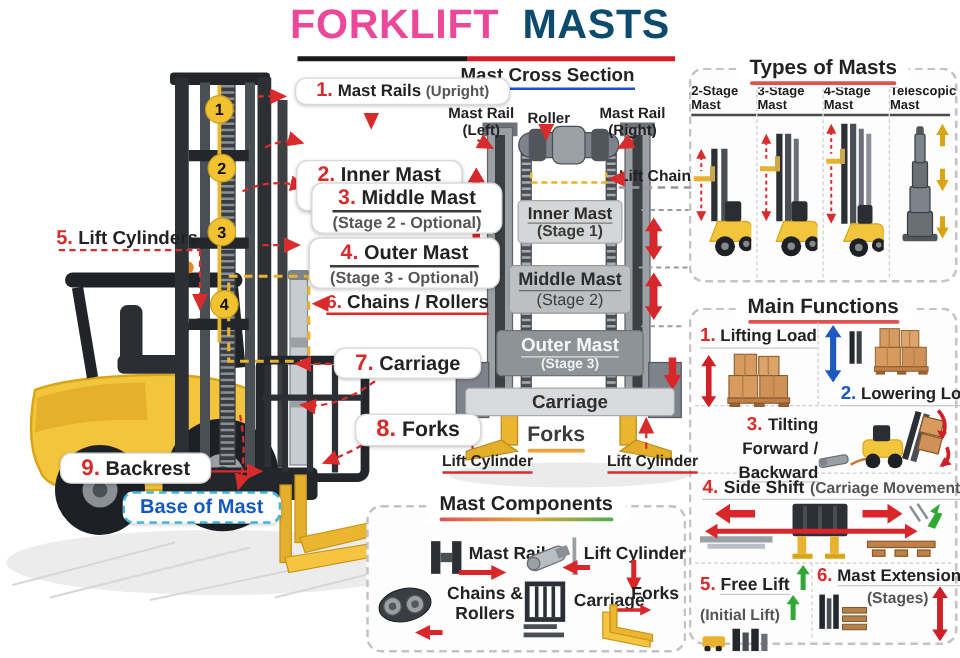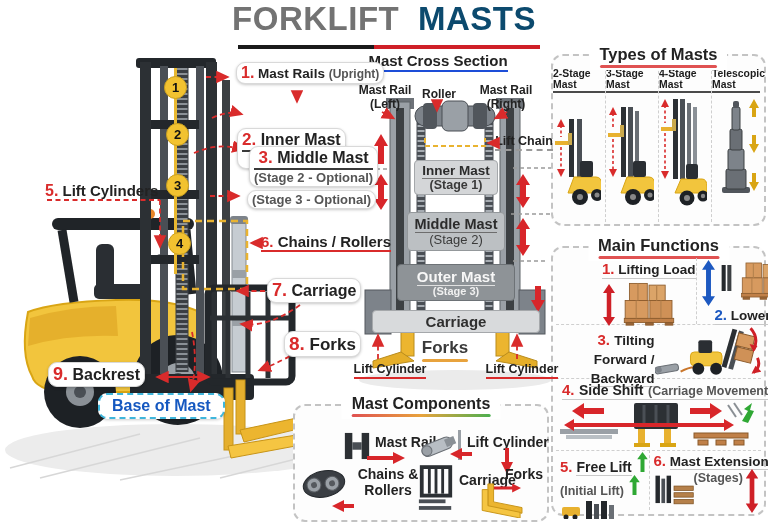--- a/index.html
+++ b/index.html
@@ -1,21 +1,21 @@
 <!DOCTYPE html>
 <html><head>
 <meta charset="utf-8">
 <style>
   html,body{margin:0;padding:0;background:#fff;}
   .canvas{position:relative;width:768px;height:526px;background:#fff;overflow:hidden;
           font-family:"Liberation Sans",sans-serif;color:#222;}
   .abs{position:absolute;}
   .nowrap{white-space:nowrap;}
   .box{background:#fff;border:1px solid #d9d9d9;border-radius:9px;
-       box-shadow:0 1px 3px rgba(0,0,0,.22);padding:1px 4px;white-space:nowrap;text-align:center;}
+       box-shadow:0 1px 3px rgba(0,0,0,.22);padding:1px 16px;white-space:nowrap;text-align:center;}
   .num{color:#d92b2b;font-weight:bold;}
   .bnum{color:#1d59c1;font-weight:bold;}
   .lbl{font-weight:bold;color:#222;}
   .sub{color:#555;font-weight:bold;}
   .u-dark{border-bottom:2px solid #3a3a3a;}
   .u-gray{border-bottom:1.5px solid #c9c9c9;}
   .u-red{border-bottom:2px solid #d92b2b;}
   .panel{position:absolute;border:2px dashed #c3c3c3;border-radius:12px;background:#fdfdfd;}
   .panel-title{position:absolute;left:50%;transform:translateX(-50%);background:#fff;
        padding:0 10px 2px 10px;font-weight:bold;white-space:nowrap;text-align:center;}
@@ -60,21 +60,21 @@
       <symbol id="sym-dbl" viewBox="0 0 16 56">
         <polygon points="8,0 0,12 5,12 5,44 0,44 8,56 16,44 11,44 11,12 16,12"></polygon>
       </symbol>
       <symbol id="sym-up" viewBox="0 0 16 30">
         <polygon points="8,0 0,11 5,11 5,30 11,30 11,11 16,11"></polygon>
       </symbol>
     </defs>
   </svg>
 
   <div class="abs" style="left:0;top:3;width:768px;text-align:center;font-size:33px;font-weight:800;letter-spacing:.5px;">
-    <span style="color:#737373;">FORKLIFT</span>
+    <span style="color:#ec4899;">FORKLIFT</span>
     <span style="color:#0c4a6e;margin-left:9px;">MASTS</span>
   </div>
   <div class="abs" style="left:238;left:238px;top:45px;width:302px;height:3.5px;background:linear-gradient(to right,#1a1a1a 45%,#cf2027 45%);"></div>
 
   <svg class="abs" style="left:0;top:50px;" width="360" height="440" viewBox="0 0 360 440">
     <ellipse cx="175" cy="400" rx="170" ry="26" fill="#ececec"></ellipse>
     <g stroke="#d7d7d7" stroke-width="1.5">
       <line x1="10" y1="418" x2="140" y2="384"></line>
         <line x1="40" y1="428" x2="200" y2="388"></line>
       <line x1="120" y1="430" x2="300" y2="392"></line>
@@ -156,20 +156,22 @@
     <div class="u-dark"><span class="num" style="font-size:17px;">2.</span>
       <span class="lbl" style="font-size:16px;">Inner Mast</span></div>
     <div class="sub" style="font-size:13px;">(Stage 1)</div>
   </div>
   <div class="abs box" style="left:249px;top:146px;z-index:4;">
     <div class="u-dark"><span class="num" style="font-size:17px;">3.</span>
       <span class="lbl" style="font-size:16px;">Middle Mast</span></div>
     <div class="sub" style="font-size:13px;">(Stage 2 - Optional)</div>
   </div>
   <div class="abs box" style="left:247px;top:190px;z-index:4;">
+    <div class="u-dark"><span class="num" style="font-size:17px;">4.</span>
+      <span class="lbl" style="font-size:16px;">Outer Mast</span></div>
     <div class="sub" style="font-size:13px;">(Stage 3 - Optional)</div>
   </div>
   <div class="abs nowrap" style="left:45px;top:182px;font-size:15px;z-index:4;">
     <span class="num" style="font-size:16px;">5.</span>
     <span class="lbl">Lift Cylinders</span>
   </div>
   <div class="abs nowrap" style="left:261px;top:233px;font-size:15px;z-index:4;">
     <span class="u-red"><span class="num">6.</span>
     <span class="lbl">Chains / Rollers</span></span>
   </div>
@@ -371,21 +373,21 @@
     </div>
   </div>
 
   <div class="panel" style="left:551px;top:246px;width:211px;height:266px;">
     <div class="panel-title" style="top:-12px;font-size:16.5px;">
       <span>Main Functions</span>
       <span class="ptitle-bar"></span>
     </div>
 
     <div class="mf-row dashed-b" style="top:10px;height:66px;display:flex;">
-      <div style="width:99px;border-right:1.5px dashed #cfcfcf;padding:2px 0 0 4px;margin-left:42px;">
+      <div style="width:99px;border-right:1.5px dashed #cfcfcf;padding:2px 0 0 4px;">
         <div class="u-gray nowrap" style="font-size:13.5px;display:inline-block;padding-bottom:1px;">
           <span class="num" style="font-size:15px;">1.</span>
           <span class="lbl">Lifting Load</span>
         </div>
         <div style="display:flex;align-items:flex-end;margin-top:1px;">
           <svg width="14" height="42" viewBox="0 0 16 56">
               <use href="#sym-dbl" fill="#cf2027"></use>
             </svg>
           <svg width="66" height="46" viewBox="0 0 70 54">
               <use href="#sym-boxes"></use>

